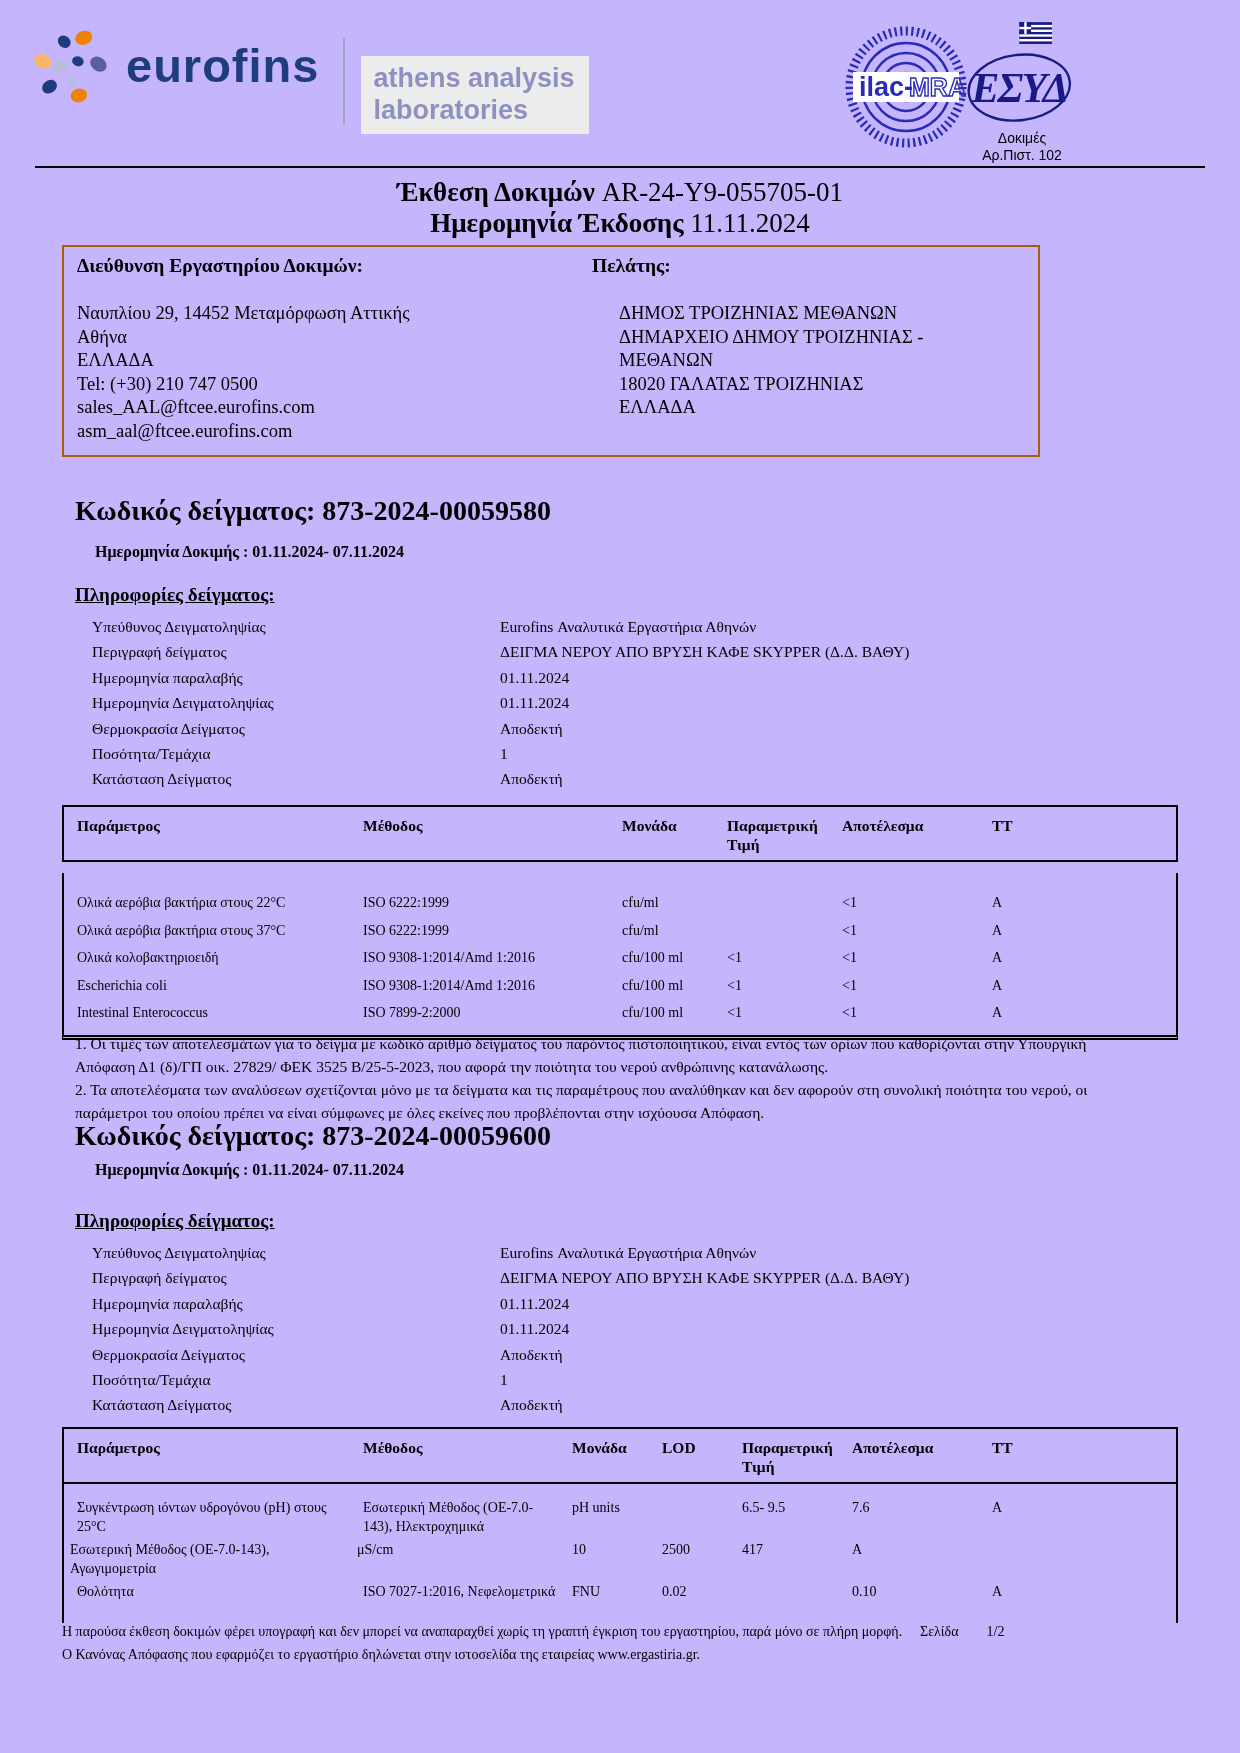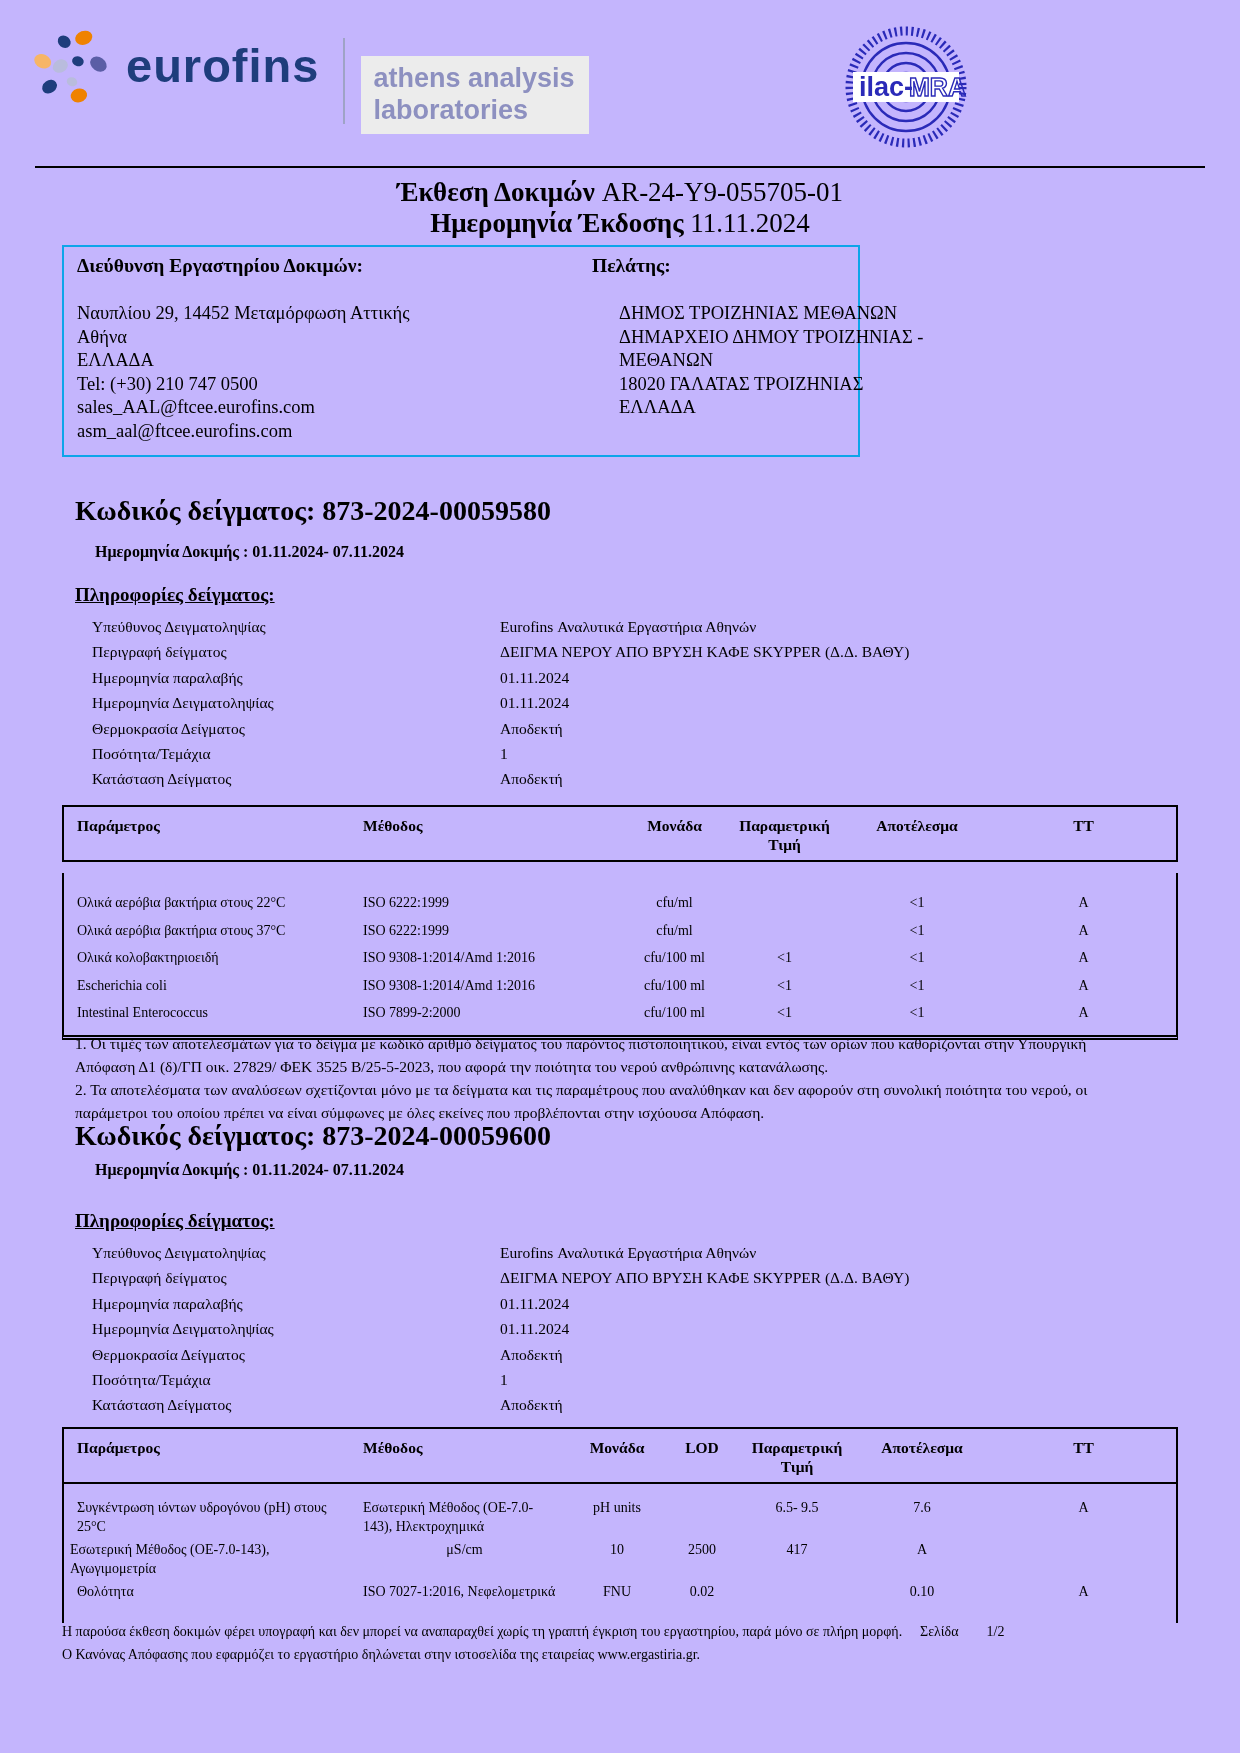--- a/index.html
+++ b/index.html
@@ -22,22 +22,22 @@
 
   .rule{position:absolute;left:35px;right:35px;top:166px;border-top:2.5px solid #000;}
 
   
   .title{position:absolute;left:0;right:0;top:176px;text-align:center;}
   .title-line1{font-size:27px;line-height:32px;}
   .title-line2{font-size:27px;line-height:30px;}
   .title b{font-weight:bold;}
 
   
-  .address-box{position:absolute;left:62px;top:245px;width:798px;height:212px;
-               border:2px solid #0ea5e9;box-sizing:border-box;}
+  .address-box{position:absolute;left:62px;top:245px;width:978px;height:212px;
+               border:2px solid #a16207;box-sizing:border-box;}
   .lab-col{position:absolute;left:13px;top:8px;width:505px;}
   .client-col{position:absolute;left:528px;top:8px;width:430px;}
   .box-heading{font-size:19.5px;font-weight:bold;}
   .addr-lines{margin-top:25px;font-size:18.5px;line-height:23.5px;}
   .client-lines{margin-top:25px;margin-left:27px;font-size:18.5px;line-height:23.5px;}
 
   
   .sample-code{position:absolute;left:75px;font-size:28px;font-weight:bold;white-space:nowrap;}
   .sc1{top:495px;} .sc2{top:1120px;}
   .test-date{position:absolute;left:95px;font-size:16px;font-weight:bold;white-space:nowrap;}
@@ -56,21 +56,21 @@
   .tbody{border-left:2.5px solid #000;border-right:2.5px solid #000;box-sizing:border-box;}
   .tb1{padding:16px 0 8px;border-bottom:5px double #000;margin-top:11px;}
   .tb2{padding:14px 0 18px;}
   .cols1{grid-template-columns:293px 265px 105px 115px 150px 183px;}
   .cols2{grid-template-columns:293px 215px 90px 80px 110px 140px 183px;}
   .trow{display:grid;font-size:14px;line-height:19px;}
   .tb1 .trow{min-height:27.5px;align-items:center;}
   .tb2 .trow{margin-bottom:4px;}
   .c-param{padding-left:13px;}
   .c-method{padding-left:6px;padding-right:10px;}
-  .c-center{text-align:center;}
+  .c-center{text-align:left;}
 
   
   .notes{position:absolute;left:75px;top:1032px;width:1048px;font-size:15.5px;line-height:23px;}
   .notes p{margin:0;}
   .footer{position:absolute;left:62px;top:1620px;width:1116px;font-size:14px;line-height:23px;}
   .page-ind{position:absolute;left:858px;top:0;display:flex;gap:28px;}
 </style>
 </head>
 <body>
 
@@ -100,20 +100,40 @@
     <circle cx="63" cy="63" r="56" fill="none" stroke="#2a2ab8" stroke-width="9" stroke-dasharray="2.2 3.4"></circle>
     <circle cx="63" cy="63" r="44" fill="none" stroke="#2a2ab8" stroke-width="2.4"></circle>
     <circle cx="63" cy="63" r="34" fill="none" stroke="#2a2ab8" stroke-width="2.4"></circle>
     <circle cx="63" cy="63" r="24" fill="none" stroke="#2a2ab8" stroke-width="2.4"></circle>
     <circle cx="63" cy="63" r="14" fill="none" stroke="#2a2ab8" stroke-width="2.4"></circle>
     <rect x="10" y="48" width="106" height="30" fill="#ffffff"></rect>
     <text x="16" y="72" font-family="Liberation Sans, DejaVu Sans, sans-serif" font-size="27" font-weight="bold" fill="#2a2ab8">ilac-</text>
     <text x="66" y="72" font-family="Liberation Sans, DejaVu Sans, sans-serif" font-size="25" font-weight="bold" fill="none" stroke="#2a2ab8" stroke-width="1.4">MRA</text>
   </svg>
 
+  <div class="esyd">
+    <svg class="esyd-svg" viewBox="0 0 130 116">
+      <g>
+        <rect x="62" y="2" width="36" height="24" fill="#1a1a86"></rect>
+        <rect x="62" y="5" width="36" height="2.6" fill="#fff"></rect>
+        <rect x="62" y="10.2" width="36" height="2.6" fill="#fff"></rect>
+        <rect x="62" y="15.4" width="36" height="2.6" fill="#fff"></rect>
+        <rect x="62" y="20.6" width="36" height="2.6" fill="#fff"></rect>
+        <rect x="62" y="2" width="13" height="13" fill="#1a1a86"></rect>
+        <rect x="67.5" y="2" width="2.6" height="13" fill="#fff"></rect>
+        <rect x="62" y="7.2" width="13" height="2.6" fill="#fff"></rect>
+      </g>
+      <ellipse cx="62" cy="74" rx="56" ry="36" fill="none" stroke="#1a1a86" stroke-width="2.6" transform="rotate(-7 62 74)"></ellipse>
+      <text x="62" y="90" text-anchor="middle" font-family="Liberation Serif, DejaVu Serif, serif" font-style="italic" font-size="46" font-weight="bold" fill="#1a1a86" letter-spacing="-2">ΕΣΥΔ</text>
+    </svg>
+    <div class="accred">
+      <div>Δοκιμές</div>
+      <div>Αρ.Πιστ. 102</div>
+    </div>
+  </div>
 
   <div class="rule"></div>
 
   <div class="title">
     <div class="title-line1">
       <b>Έκθεση Δοκιμών</b>
       <span>AR-24-Y9-055705-01</span>
     </div>
     <div class="title-line2">
       <b>Ημερομηνία Έκδοσης</b>

